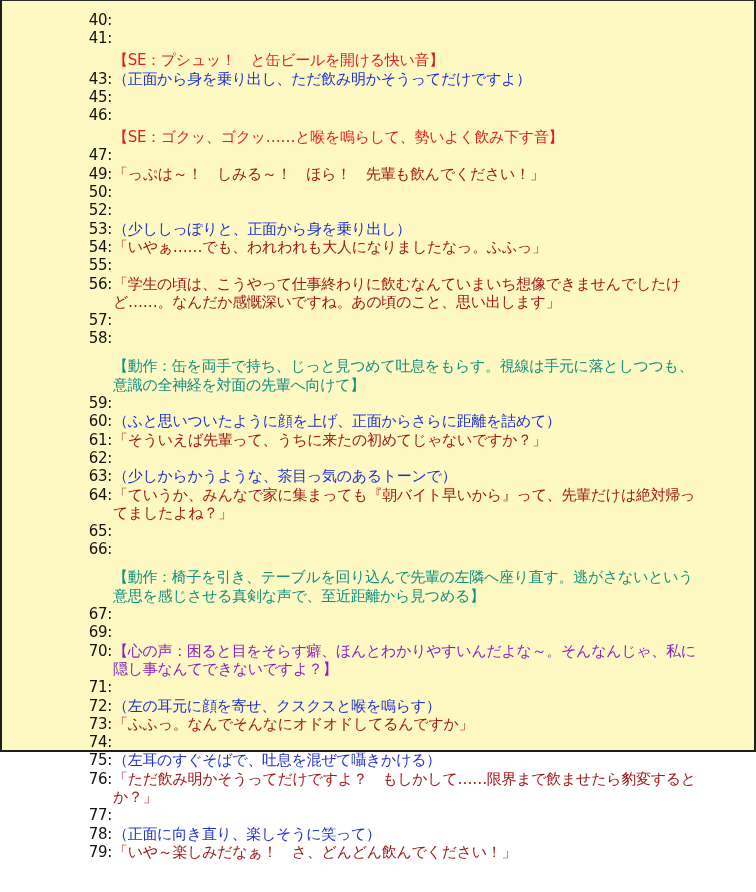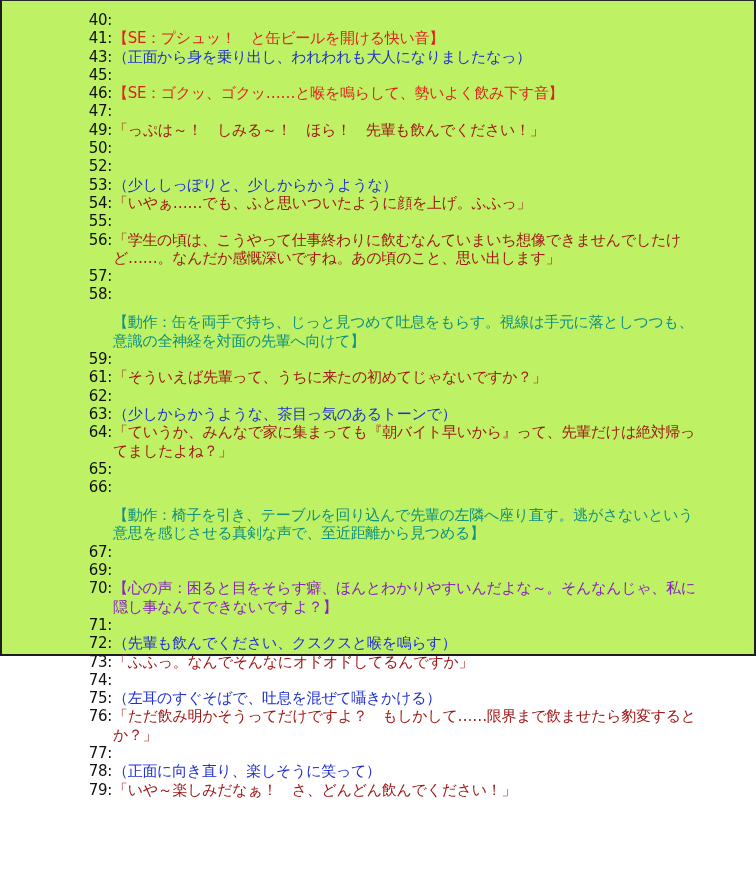--- a/index.html
+++ b/index.html
@@ -3,59 +3,59 @@
 <meta charset="utf-8">
 <style>
   html, body { margin: 0; padding: 0; }
   body {
     width: 756px; height: 892px; overflow: hidden;
     background: #ffffff;
     font-family: "DejaVu Sans", "Liberation Sans", sans-serif;
   }
   .frame {
     position: absolute; left: 0; top: 0;
-    width: 756px; height: 656px; box-sizing: border-box;
+    width: 756px; height: 752px; box-sizing: border-box;
     border-top: 1px solid #2b2b2b;
     border-left: 2px solid #1e1e1e;
     border-right: 2px solid #1e1e1e;
     border-bottom: 2px solid #1e1e1e;
-    background: #bef264;
+    background: #fef9c3;
   }
   .doc {
     position: absolute; left: 74px; top: 10px; width: 630px;
     font-size: 15px; line-height: 18.3px; letter-spacing: -0.3px;
   }
   .line { display: flex; align-items: flex-start; }
   .num {
     width: 36px; flex: 0 0 36px; text-align: right;
     color: #111; padding-right: 1px;
   }
   .txt { flex: 1 1 auto; white-space: normal; word-break: break-all; }
-  .c-se { color: #e02020; }
+  .c-se { color: #e02020; margin-top: 22px; }
   .c-dir { color: #2030d0; }
   .c-dlg { color: #a01818; }
   .c-inner { color: #8a20c0; }
   .c-act { color: #109080; margin-top: 28px; }
 </style>
 </head>
 <body>
 
 <div class="frame">
   <div class="doc">
     <div class="line">
         <span class="num">40:</span>
         <span class="txt"></span>
       </div>
     <div class="line">
         <span class="num">41:</span>
         <span class="txt c-se">【SE：プシュッ！　と缶ビールを開ける快い音】</span>
       </div>
     <div class="line">
         <span class="num">43:</span>
-        <span class="txt c-dir">（正面から身を乗り出し、われわれも大人になりましたなっ）</span>
+        <span class="txt c-dir">（正面から身を乗り出し、ただ飲み明かそうってだけですよ）</span>
       </div>
     <div class="line">
         <span class="num">45:</span>
         <span class="txt"></span>
       </div>
     <div class="line">
         <span class="num">46:</span>
         <span class="txt c-se">【SE：ゴクッ、ゴクッ……と喉を鳴らして、勢いよく飲み下す音】</span>
       </div>
     <div class="line">
@@ -69,45 +69,49 @@
     <div class="line">
         <span class="num">50:</span>
         <span class="txt"></span>
       </div>
     <div class="line">
         <span class="num">52:</span>
         <span class="txt"></span>
       </div>
     <div class="line">
         <span class="num">53:</span>
-        <span class="txt c-dir">（少ししっぽりと、少しからかうような）</span>
+        <span class="txt c-dir">（少ししっぽりと、正面から身を乗り出し）</span>
       </div>
     <div class="line">
         <span class="num">54:</span>
-        <span class="txt c-dlg">「いやぁ……でも、ふと思いついたように顔を上げ。ふふっ」</span>
+        <span class="txt c-dlg">「いやぁ……でも、われわれも大人になりましたなっ。ふふっ」</span>
       </div>
     <div class="line">
         <span class="num">55:</span>
         <span class="txt"></span>
       </div>
     <div class="line">
         <span class="num">56:</span>
         <span class="txt c-dlg">「学生の頃は、こうやって仕事終わりに飲むなんていまいち想像できませんでしたけど……。なんだか感慨深いですね。あの頃のこと、思い出します」</span>
       </div>
     <div class="line">
         <span class="num">57:</span>
         <span class="txt"></span>
       </div>
     <div class="line">
         <span class="num">58:</span>
         <span class="txt c-act">【動作：缶を両手で持ち、じっと見つめて吐息をもらす。視線は手元に落としつつも、意識の全神経を対面の先輩へ向けて】</span>
       </div>
     <div class="line">
         <span class="num">59:</span>
         <span class="txt"></span>
+      </div>
+    <div class="line">
+        <span class="num">60:</span>
+        <span class="txt c-dir">（ふと思いついたように顔を上げ、正面からさらに距離を詰めて）</span>
       </div>
     <div class="line">
         <span class="num">61:</span>
         <span class="txt c-dlg">「そういえば先輩って、うちに来たの初めてじゃないですか？」</span>
       </div>
     <div class="line">
         <span class="num">62:</span>
         <span class="txt"></span>
       </div>
     <div class="line">
@@ -137,21 +141,21 @@
     <div class="line">
         <span class="num">70:</span>
         <span class="txt c-inner">【心の声：困ると目をそらす癖、ほんとわかりやすいんだよな～。そんなんじゃ、私に隠し事なんてできないですよ？】</span>
       </div>
     <div class="line">
         <span class="num">71:</span>
         <span class="txt"></span>
       </div>
     <div class="line">
         <span class="num">72:</span>
-        <span class="txt c-dir">（先輩も飲んでください、クスクスと喉を鳴らす）</span>
+        <span class="txt c-dir">（左の耳元に顔を寄せ、クスクスと喉を鳴らす）</span>
       </div>
     <div class="line">
         <span class="num">73:</span>
         <span class="txt c-dlg">「ふふっ。なんでそんなにオドオドしてるんですか」</span>
       </div>
     <div class="line">
         <span class="num">74:</span>
         <span class="txt"></span>
       </div>
     <div class="line">

